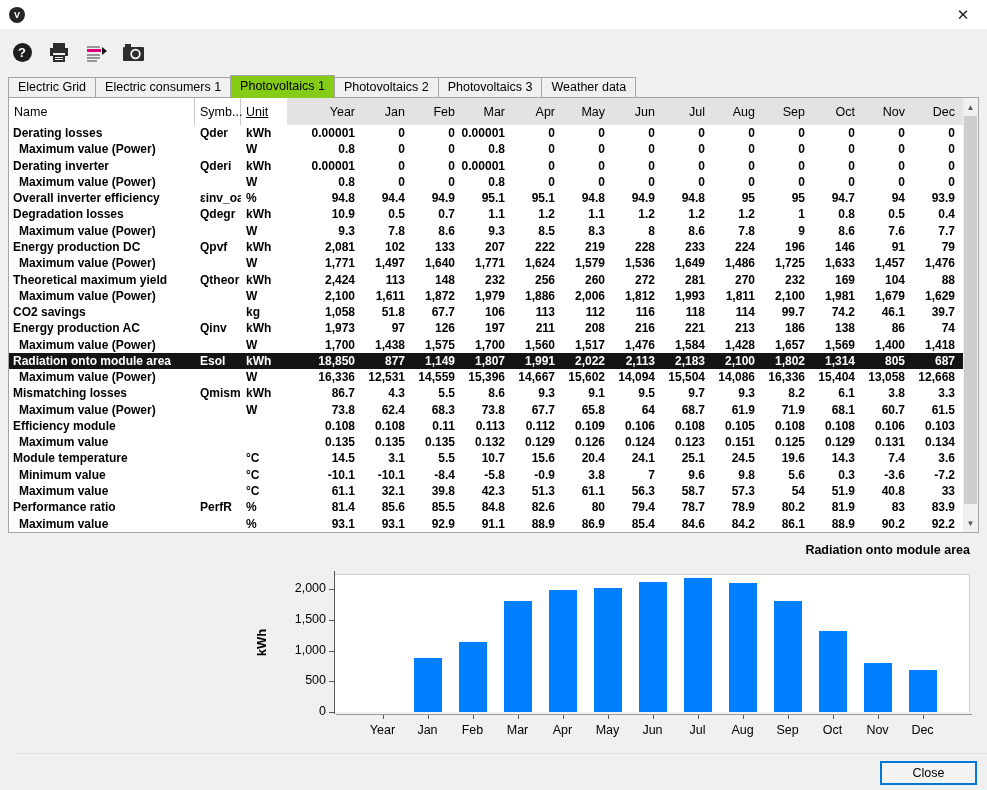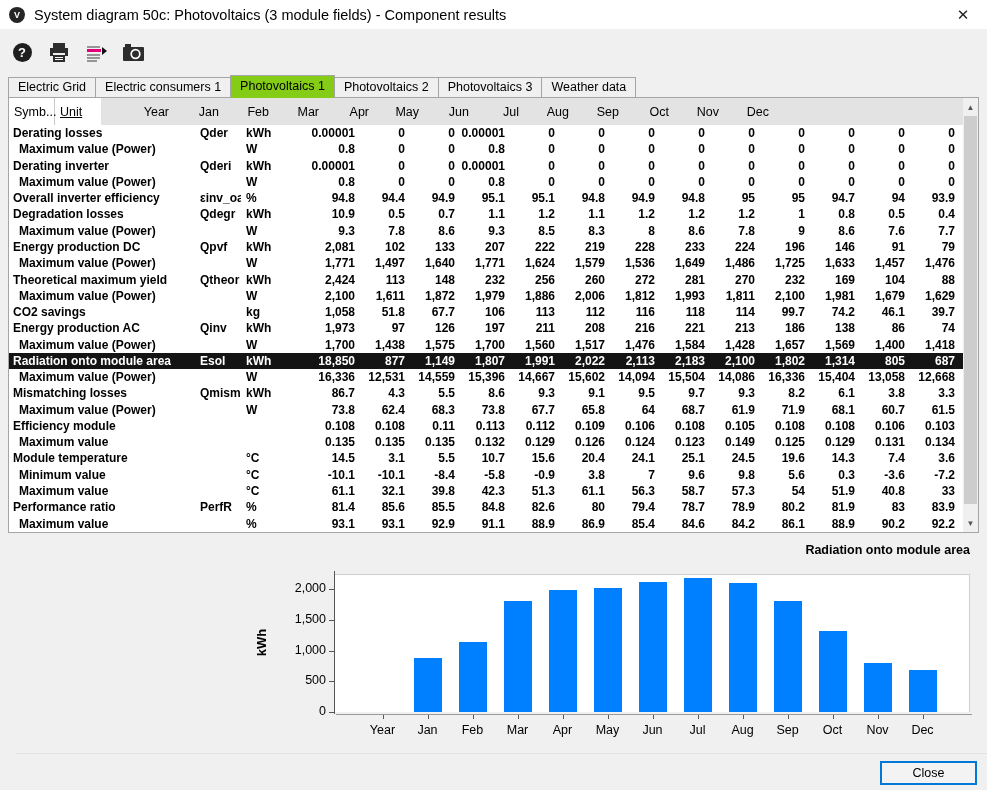--- a/index.html
+++ b/index.html
@@ -81,21 +81,20 @@
             border-top:1px solid #e2e2e2; }
   .close-btn { position:absolute; right:10px; top:7px; width:97px; height:24px; background:#f3f3f3;
                border:2px solid #0078d7; font-size:12.5px; display:flex; align-items:center; justify-content:center;
                font-family:"Liberation Sans", sans-serif; }
 </style>
 </head>
 <body>
 
 <div class="titlebar">
   <div class="app-icon">V</div>
-  <div class="win-title">System diagram 50c: Photovoltaics (3 module fields) - Component results</div>
   <div class="win-close">
     <span>✕</span>
   </div>
 </div>
 
 <div class="toolbar">
   <div class="tbtn">
     <span class="help-circle">?</span>
   </div>
   <div class="tbtn">
@@ -130,20 +129,21 @@
     <div class="tab">Electric Grid</div>
     <div class="tab">Electric consumers 1</div>
     <div class="tab active">Photovoltaics 1</div>
     <div class="tab">Photovoltaics 2</div>
     <div class="tab">Photovoltaics 3</div>
     <div class="tab">Weather data</div>
   </div>
 
 <div class="tablewrap">
   <div class="thead">
+    <div class="hc h-name">Name</div>
     <div class="hc h-sym">Symb...</div>
     <div class="hc h-unit">Unit</div>
 
     <div class="hc h-num h-year">Year</div>
       <div class="hc h-num">Jan</div>
       <div class="hc h-num">Feb</div>
       <div class="hc h-num">Mar</div>
       <div class="hc h-num">Apr</div>
       <div class="hc h-num">May</div>
       <div class="hc h-num">Jun</div>
@@ -503,21 +503,21 @@
         <span class="c sym"></span>
         <span class="c unit"></span>
         <span class="c num yr">0.135</span>
         <span class="c num">0.135</span>
         <span class="c num">0.135</span>
         <span class="c num">0.132</span>
         <span class="c num">0.129</span>
         <span class="c num">0.126</span>
         <span class="c num">0.124</span>
         <span class="c num">0.123</span>
-        <span class="c num">0.149</span>
+        <span class="c num">0.151</span>
         <span class="c num">0.125</span>
         <span class="c num">0.129</span>
         <span class="c num">0.131</span>
         <span class="c num">0.134</span>
       </div>
       <div class="trow">
         <span class="c name">Module temperature</span>
         <span class="c sym"></span>
         <span class="c unit">°C</span>
         <span class="c num yr">14.5</span>

